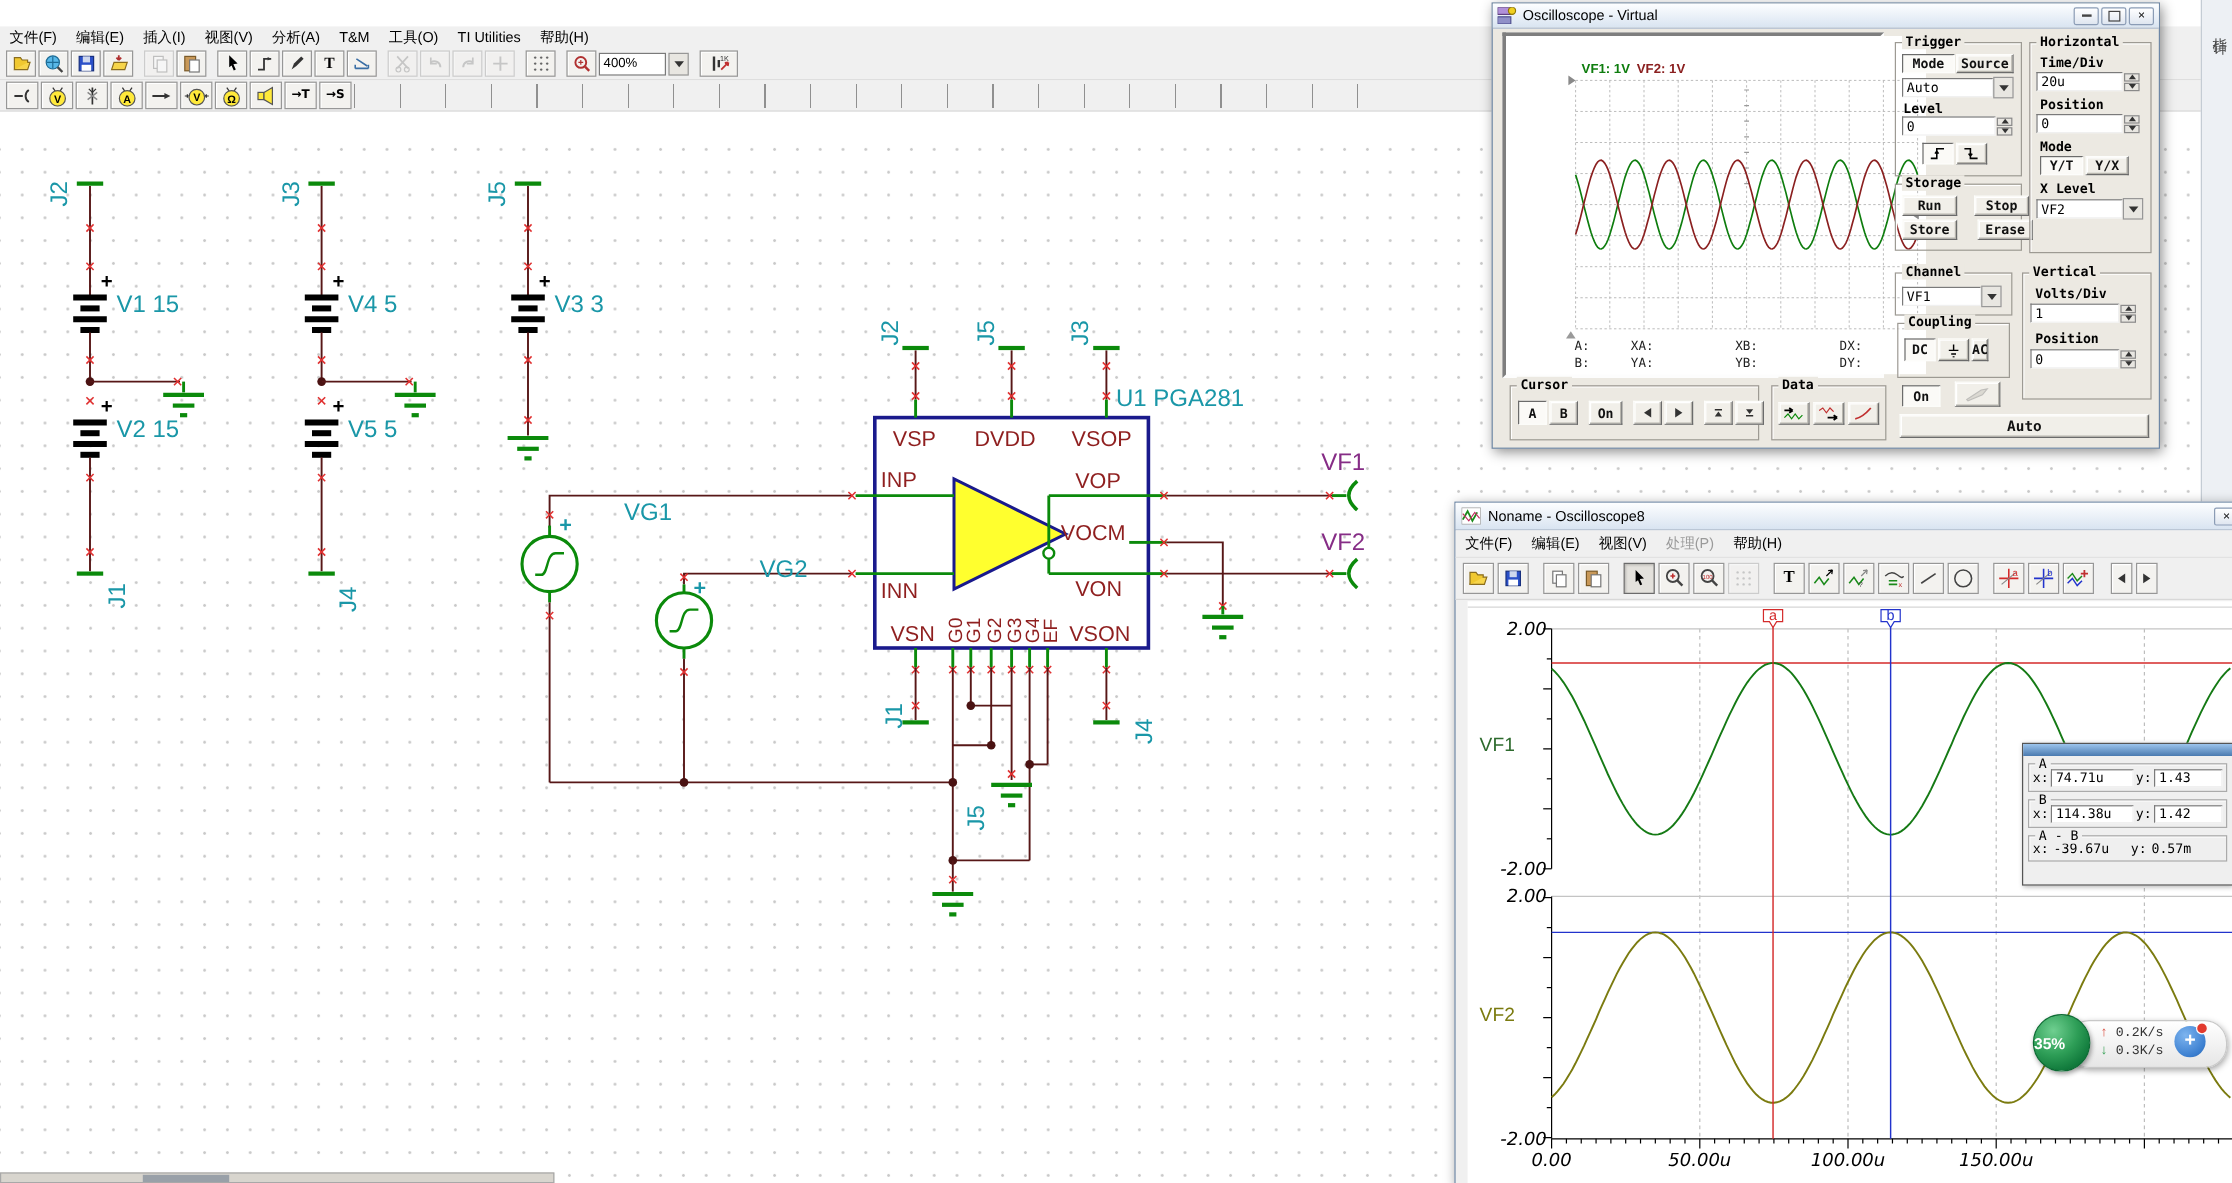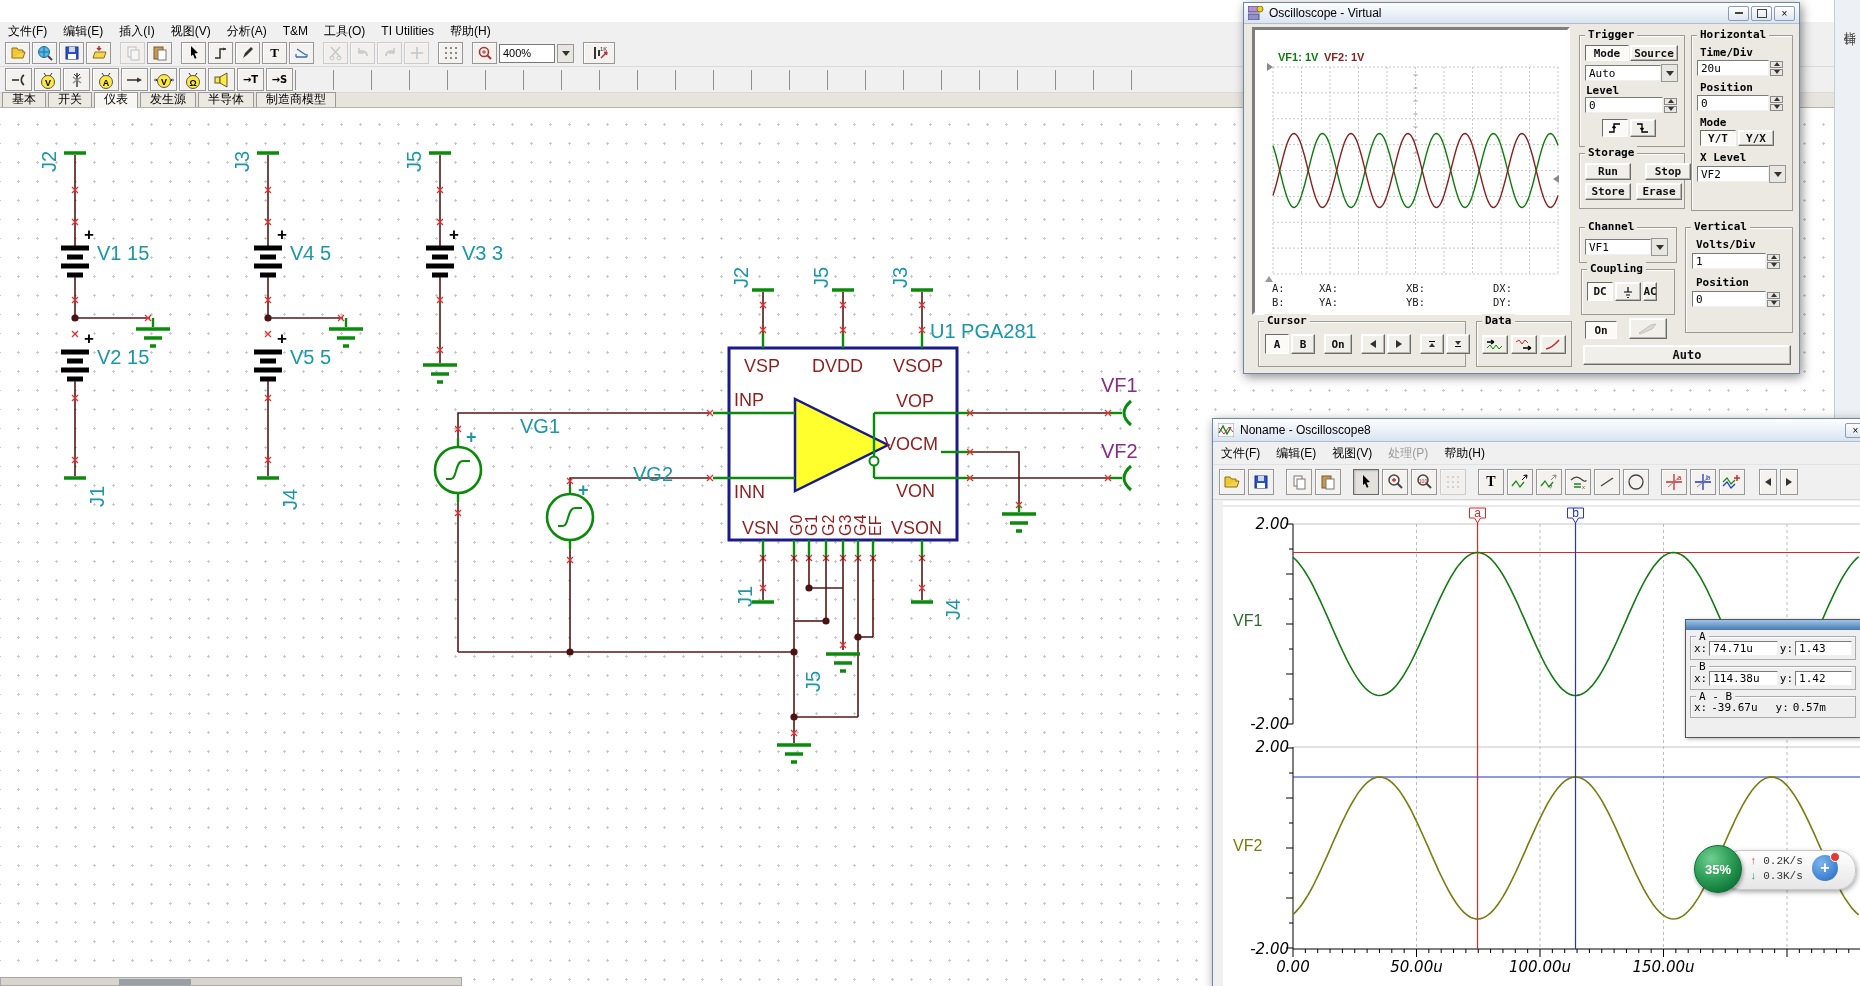--- a/index.html
+++ b/index.html
@@ -70,21 +70,21 @@
   .btn3.pressed{border-color:#6b6b6b #fdfdfb #fdfdfb #6b6b6b;background:#fbfaf7;box-shadow:none;}
   .fld{background:#fff;border:1px solid;border-color:#7a7a7a #f0f0f0 #f0f0f0 #7a7a7a;
     font:11px "DejaVu Sans Mono",monospace;display:flex;align-items:center;padding:0 3px;box-sizing:border-box;}
   .mlab{font:bold 11px "DejaVu Sans Mono",monospace;}
   .spincol{display:flex;flex-direction:column;gap:1px;margin-left:1px;}
   .spn{width:13px;height:7px;background:#e8e6e1;border:1px solid #8a8a8a;display:flex;align-items:center;justify-content:center;box-sizing:border-box;}
   .row{display:flex;align-items:center;}
   
   #vscope{left:1243px;top:2px;width:557px;height:372px;z-index:20;}
   .screenpanel{position:absolute;left:8px;top:24px;width:318px;height:288px;background:#fff;
-    border:3px solid;border-color:#7e7e7e #fdfdfd #fdfdfd #7e7e7e;box-sizing:border-box;}
+    border:3px solid;border-color:#7e7e7e #fdfdfd #fdfdfd #7e7e7e;box-sizing:border-box;padding-left:40px;}
   .vsgrid{stroke:#b9b9b9;stroke-width:0.8;stroke-dasharray:2,2;}
   .vstrig{stroke:#9a9a9a;stroke-width:1;}
   .vsh1{fill:#0e7d0e;font:bold 11px "Liberation Sans",sans-serif;}
   .vsh2{fill:#8b2020;font:bold 11px "Liberation Sans",sans-serif;}
   .vsread{fill:#222;font:10.5px "DejaVu Sans Mono",monospace;}
   
   #scope8{left:1212px;top:418px;width:660px;height:570px;z-index:30;background:#f0f0f0;}
   .s8title{height:22px;background:linear-gradient(#fdfeff,#d9e4f1);border-bottom:1px solid #b0bdd0;display:flex;align-items:center;gap:6px;padding:0 5px;}
   .s8menu{height:22px;background:#f0f0f0;display:flex;align-items:center;border-bottom:1px solid #e2e2e2;}
   .s8tb{height:34px;background:#f0f0f0;display:flex;align-items:center;gap:3px;padding-left:6px;border-bottom:1px solid #d8d8d8;}
@@ -107,21 +107,21 @@
   .mgrp{position:relative;border:1px solid #aaa;box-shadow:inset 1px 1px 0 #fff;margin:6px 4px 0 4px;padding:4px 3px 3px 3px;}
   .mgrp .leg{position:absolute;top:-7px;left:5px;background:#efefef;padding:0 3px;font:11px "DejaVu Sans Mono",monospace;}
   .mrow{display:flex;align-items:center;gap:2px;font:11px "DejaVu Sans Mono",monospace;}
   .mbox{background:#fff;border:1px solid;border-color:#7a7a7a #f0f0f0 #f0f0f0 #7a7a7a;height:15px;display:flex;align-items:center;padding:0 3px;box-sizing:border-box;}
   
   #badge{position:absolute;left:1694px;top:843px;width:168px;height:54px;z-index:60;}
   .pill{position:absolute;left:28px;top:7px;width:132px;height:38px;border-radius:19px;
     background:linear-gradient(#ffffff,#e6e6e6);border:1px solid #c8c8c8;box-shadow:1px 2px 5px rgba(0,0,0,.35);}
   .sphere{position:absolute;left:0;top:2px;width:46px;height:46px;border-radius:50%;
     background:radial-gradient(circle at 35% 28%,#6fcf90,#2e9e57 45%,#117a3c 75%,#0c6330);
-    border:1px solid #0d6b34;display:flex;align-items:center;justify-content:center;
+    border:1px solid #0d6b34;display:flex;align-items:center;
     color:#fff;font-weight:bold;font-size:13px;box-shadow:1px 2px 4px rgba(0,0,0,.4);}
   .speeds{position:absolute;left:56px;top:11px;font-size:11px;color:#333;line-height:15px;white-space:nowrap;font-family:Liberation Mono, monospace;}
   .spup{color:#d9483b;font-weight:bold;}
   .spdn{color:#2f9e4f;font-weight:bold;}
   .plusbtn{position:absolute;left:118px;top:12px;width:26px;height:26px;border-radius:50%;
     background:radial-gradient(circle at 35% 30%,#7db4ef,#3b7fd0 70%,#2a62ab);
     color:#fff;font-weight:bold;font-size:16px;display:flex;align-items:center;justify-content:center;}
   .reddot{position:absolute;right:-2px;top:-3px;width:10px;height:10px;border-radius:50%;background:#e23a2e;border:1px solid #fff;box-sizing:border-box;}
 </style>
 </head>
@@ -331,28 +331,20 @@
       </div>
     <div class="ibtn">
         <span>→T</span>
       </div>
     <div class="ibtn">
         <span>→S</span>
       </div>
     <div class="slots"></div>
   </div>
 
-  <div class="mw-tabs">
-    <div class="tab">基本</div>
-    <div class="tab">开关</div>
-    <div class="tab active">仪表</div>
-    <div class="tab">发生源</div>
-    <div class="tab">半导体</div>
-    <div class="tab">制造商模型</div>
-  </div>
 
   <div class="mw-canvas">
     <svg width="1240" height="878" viewBox="0 108 1240 878">
       <defs>
         <g id="xm" class="xm">
             <line x1="-3" y1="-3" x2="3" y2="3"></line>
             <line x1="-3" y1="3" x2="3" y2="-3"></line>
           </g>
         <g id="gnd" class="gwt">
             <line x1="-17" y1="0" x2="17" y2="0"></line>
@@ -776,21 +768,21 @@
           </div>
       </div>
     </div>
 
     <div class="grp" style="left:335px;top:150px;width:104px;height:54px">
       <span class="leg">Storage</span>
       <div class="row" style="position:absolute;left:5px;top:9px;gap:14px">
         <div class="btn3" style="width:46px;height:17px">Run</div>
         <div class="btn3" style="width:46px;height:17px">Stop</div>
       </div>
-      <div class="row" style="position:absolute;left:5px;top:29px;gap:5px">
+      <div class="row" style="position:absolute;left:5px;top:29px;gap:17px">
         <div class="btn3" style="width:46px;height:17px">Store</div>
         <div class="btn3" style="width:46px;height:17px">Erase</div>
       </div>
     </div>
 
     <div class="grp" style="left:447px;top:32px;width:100px;height:174px">
       <span class="leg">Horizontal</span>
       <div class="mlab" style="position:absolute;left:8px;top:10px">Time/Div</div>
       <div class="row" style="position:absolute;left:5px;top:24px">
         <div class="fld" style="width:72px;height:16px">

